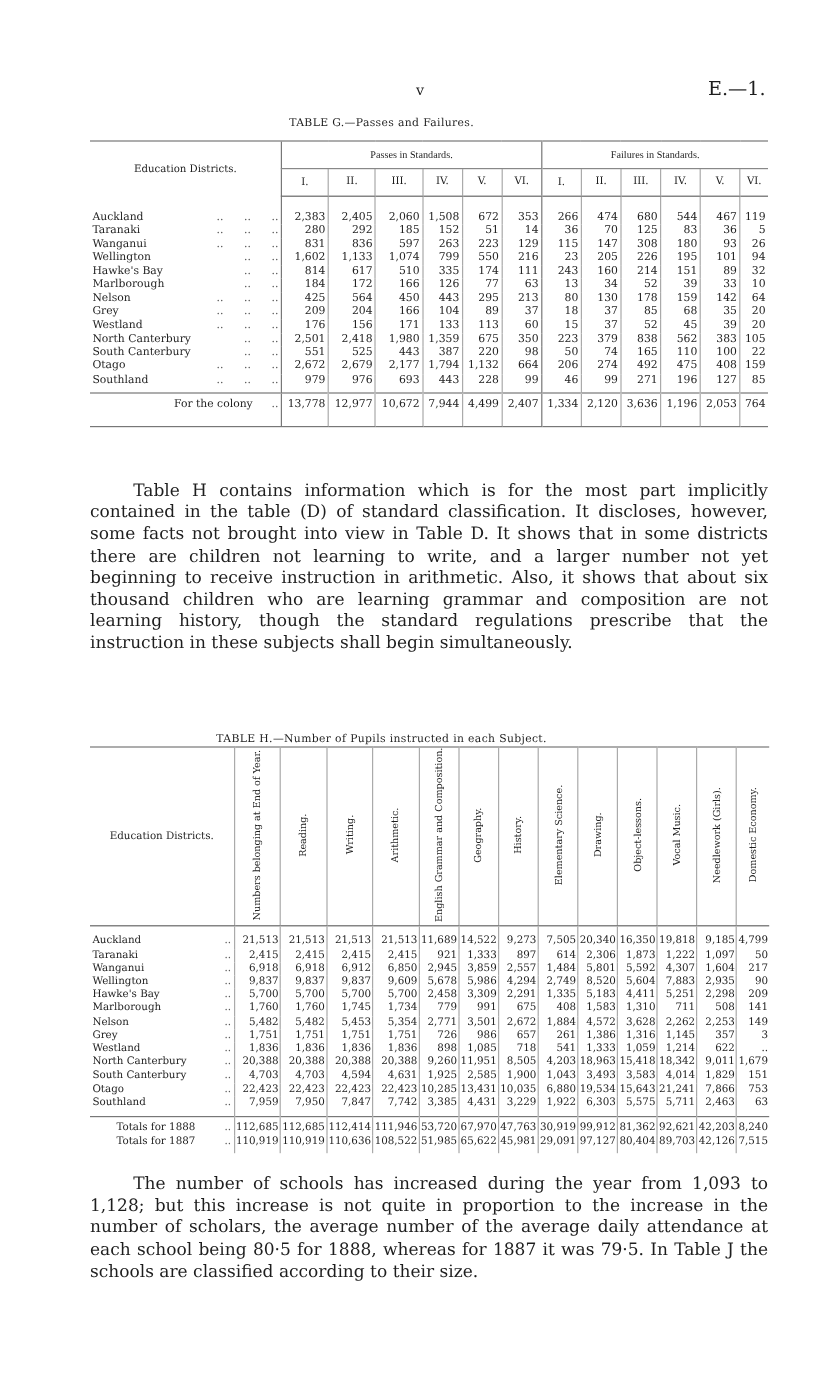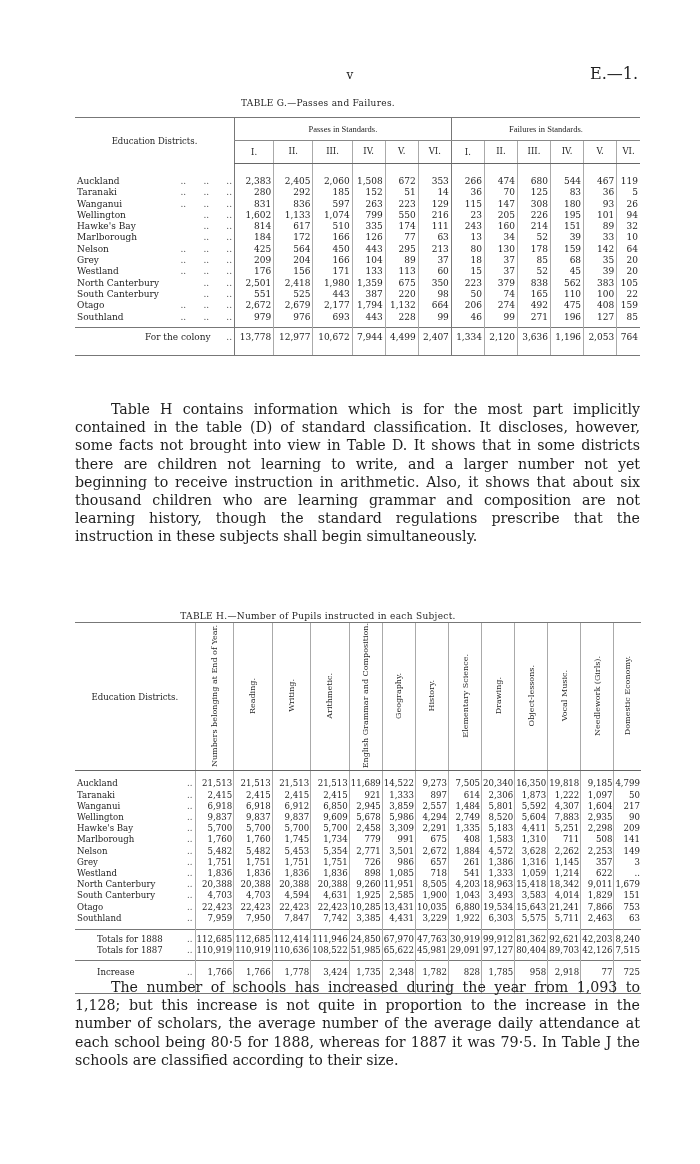--- a/index.html
+++ b/index.html
@@ -513,21 +513,21 @@
         <td class="num">5,711</td>
         <td class="num">2,463</td>
         <td class="num">63</td>
       </tr>
       <tr class="t88">
         <td class="name indent-total"><span>Totals for 1888</span><span class="dots" style="float: right;">..</span></td>
         <td class="num">112,685</td>
         <td class="num">112,685</td>
         <td class="num">112,414</td>
         <td class="num">111,946</td>
-        <td class="num">24,850</td>
+        <td class="num">53,720</td>
         <td class="num">67,970</td>
         <td class="num">47,763</td>
         <td class="num">30,919</td>
         <td class="num">99,912</td>
         <td class="num">81,362</td>
         <td class="num">92,621</td>
         <td class="num">42,203</td>
         <td class="num">8,240</td>
       </tr>
       <tr class="t87">
@@ -539,32 +539,16 @@
         <td class="num">51,985</td>
         <td class="num">65,622</td>
         <td class="num">45,981</td>
         <td class="num">29,091</td>
         <td class="num">97,127</td>
         <td class="num">80,404</td>
         <td class="num">89,703</td>
         <td class="num">42,126</td>
         <td class="num">7,515</td>
       </tr>
-      <tr class="inc">
-        <td class="name indent-total"><span>Increase</span><span class="dots" style="float: right;">..</span></td>
-        <td class="num">1,766</td>
-        <td class="num">1,766</td>
-        <td class="num">1,778</td>
-        <td class="num">3,424</td>
-        <td class="num">1,735</td>
-        <td class="num">2,348</td>
-        <td class="num">1,782</td>
-        <td class="num">828</td>
-        <td class="num">1,785</td>
-        <td class="num">958</td>
-        <td class="num">2,918</td>
-        <td class="num">77</td>
-        <td class="num">725</td>
-      </tr>
     </tbody>
 </table>
 
 <div class="para" style="top:978px;"><span class="ind"></span><span>The number of schools has increased during the year from 1,093 to 1,128; but this increase is not quite in proportion to the increase in the number of scholars, the average number of the average daily attendance at each school being 80·5 for 1888, whereas for 1887 it was 79·5. In Table J the schools are classified according to their size.</span></div>
 
 </body></html>

